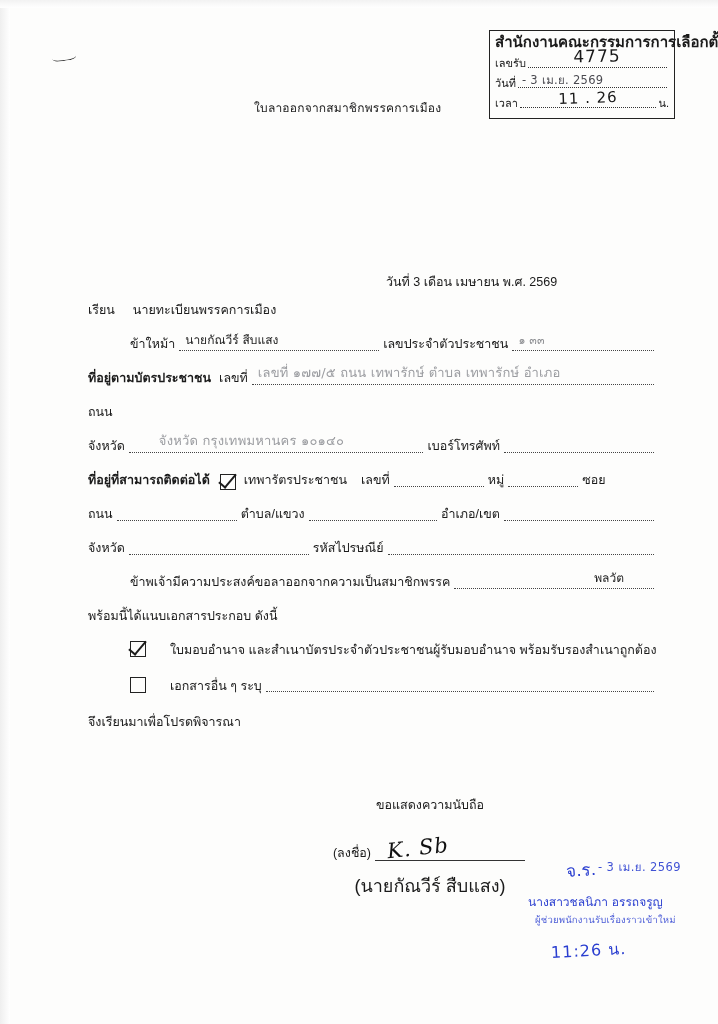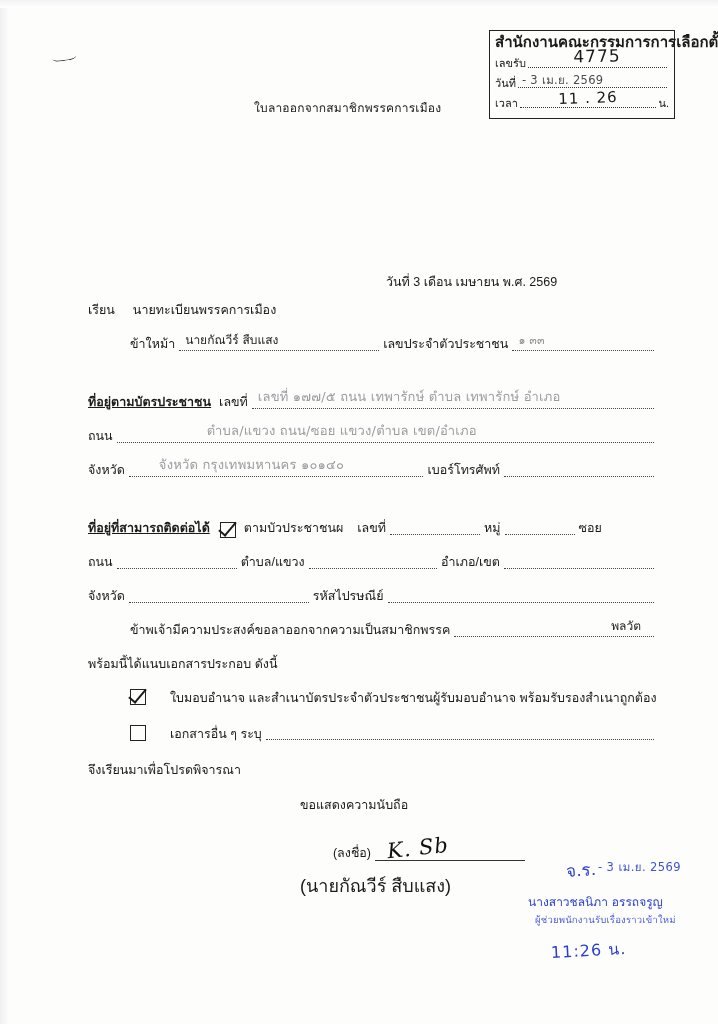--- a/index.html
+++ b/index.html
@@ -135,21 +135,21 @@
     width: 570px;
     font-size: 12.5px;
   }
   .row {
     display: flex;
     align-items: flex-end;
     margin-bottom: 14px;
     min-height: 18px;
   }
   .lbl { white-space: nowrap; }
-  .u { text-decoration: underline; font-weight: 600; margin-top: 24px; }
+  .u { font-weight: 600; }
   .dots {
     flex: 1;
     border-bottom: 1.2px dotted #444;
     margin: 0 4px 3px 4px;
     height: 14px;
     position: relative;
   }
   .dots.fixed-120 { flex: none; width: 120px; }
   .dots.fixed-90 { flex: none; width: 90px; }
   .dots.fixed-70 { flex: none; width: 70px; }
@@ -211,20 +211,21 @@
   .attach-row .cbwrap { width: 40px; flex: none; }
 
   .para { margin-bottom: 14px; }
 
   
   .sign-wrap {
     position: absolute;
     left: 300px;
     top: 795px;
     width: 260px;
+    text-align: center;
     font-size: 12.5px;
   }
   .sign-row {
     display: flex;
     align-items: flex-end;
     justify-content: center;
     margin-top: 28px;
     position: relative;
   }
   .sign-line {
@@ -345,41 +346,38 @@
       <span class="lbl u">ที่อยู่ตามบัตรประชาชน</span>
       <span style="width:8px"></span>
       <span class="lbl">เลขที่</span>
       <span class="dots">
         <span class="fill faint2">เลขที่ ๑๗๗/๕ ถนน เทพารักษ์ ตำบล เทพารักษ์ อำเภอ</span>
       </span>
     </div>
 
     <div class="row">
       <span class="lbl">ถนน</span>
-      <span class="dots">
-        <span class="fill faint2" style="left:90px">ตำบล/แขวง ถนน/ซอย แขวง/ตำบล เขต/อำเภอ</span>
-      </span>
     </div>
 
     <div class="row">
       <span class="lbl">จังหวัด</span>
       <span class="dots">
         <span class="fill faint2" style="left:30px">จังหวัด กรุงเทพมหานคร ๑๐๑๔๐</span>
       </span>
       <span class="lbl">เบอร์โทรศัพท์</span>
       <span class="dots fixed-150">
         <span class="fill"></span>
       </span>
     </div>
 
     <div class="row">
       <span class="lbl u">ที่อยู่ที่สามารถติดต่อได้</span>
       <span style="width:10px"></span>
       <span class="cb checked"></span>
-      <span class="lbl">ตามบัวประชาชนผ</span>
+      <span class="lbl">เทพารัตรประชาชน</span>
       <span style="width:14px"></span>
       <span class="lbl">เลขที่</span>
       <span class="dots fixed-90"></span>
       <span class="lbl">หมู่</span>
       <span class="dots fixed-70"></span>
       <span class="lbl">ซอย</span>
     </div>
 
     <div class="row">
       <span class="lbl">ถนน</span>
@@ -393,21 +391,21 @@
     <div class="row">
       <span class="lbl">จังหวัด</span>
       <span class="dots fixed-180"></span>
       <span class="lbl">รหัสไปรษณีย์</span>
       <span class="dots"></span>
     </div>
 
     <div class="row indent">
       <span class="lbl">ข้าพเจ้ามีความประสงค์ขอลาออกจากความเป็นสมาชิกพรรค</span>
       <span class="dots">
-        <span class="fill" style="left:auto; right:13px;text-align:right;">พลวัต</span>
+        <span class="fill" style="left:auto; right:30px;text-align:right;">พลวัต</span>
       </span>
     </div>
 
     <div class="para">พร้อมนี้ได้แนบเอกสารประกอบ ดังนี้</div>
 
 
     <div class="attach-row">
       <span class="cbwrap"><span class="cb checked"></span></span>
       <span class="lbl">ใบมอบอำนาจ และสำเนาบัตรประจำตัวประชาชนผู้รับมอบอำนาจ พร้อมรับรองสำเนาถูกต้อง</span>
     </div>

